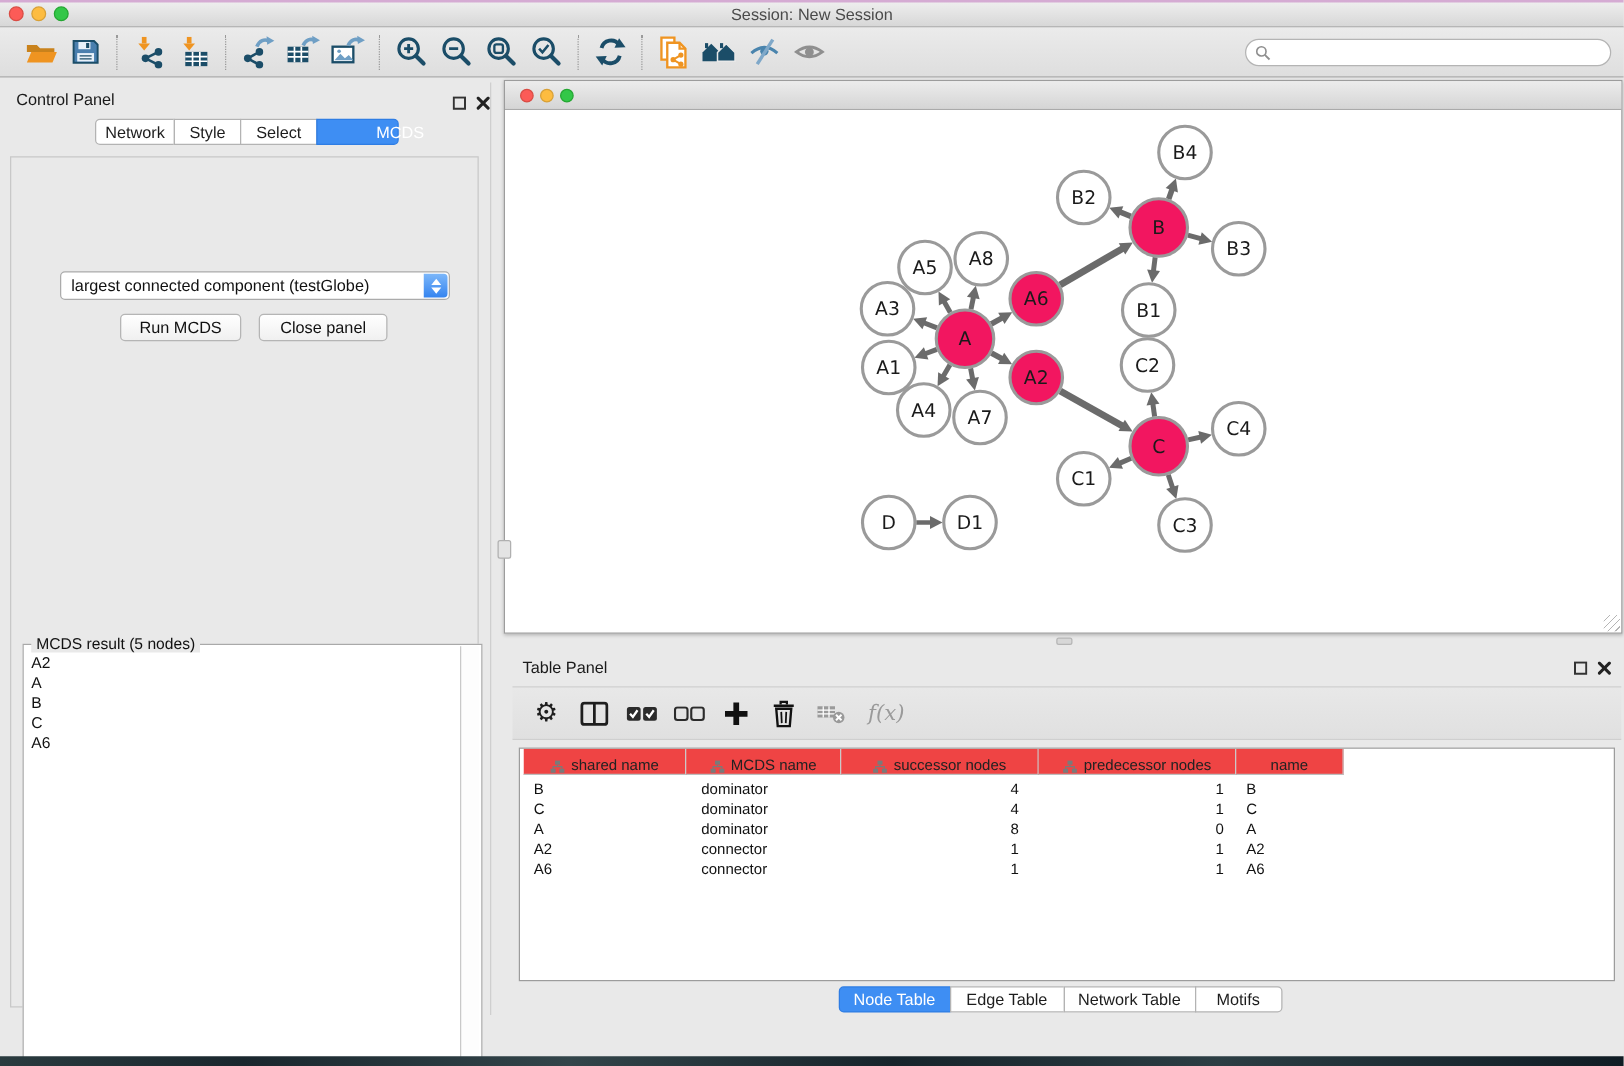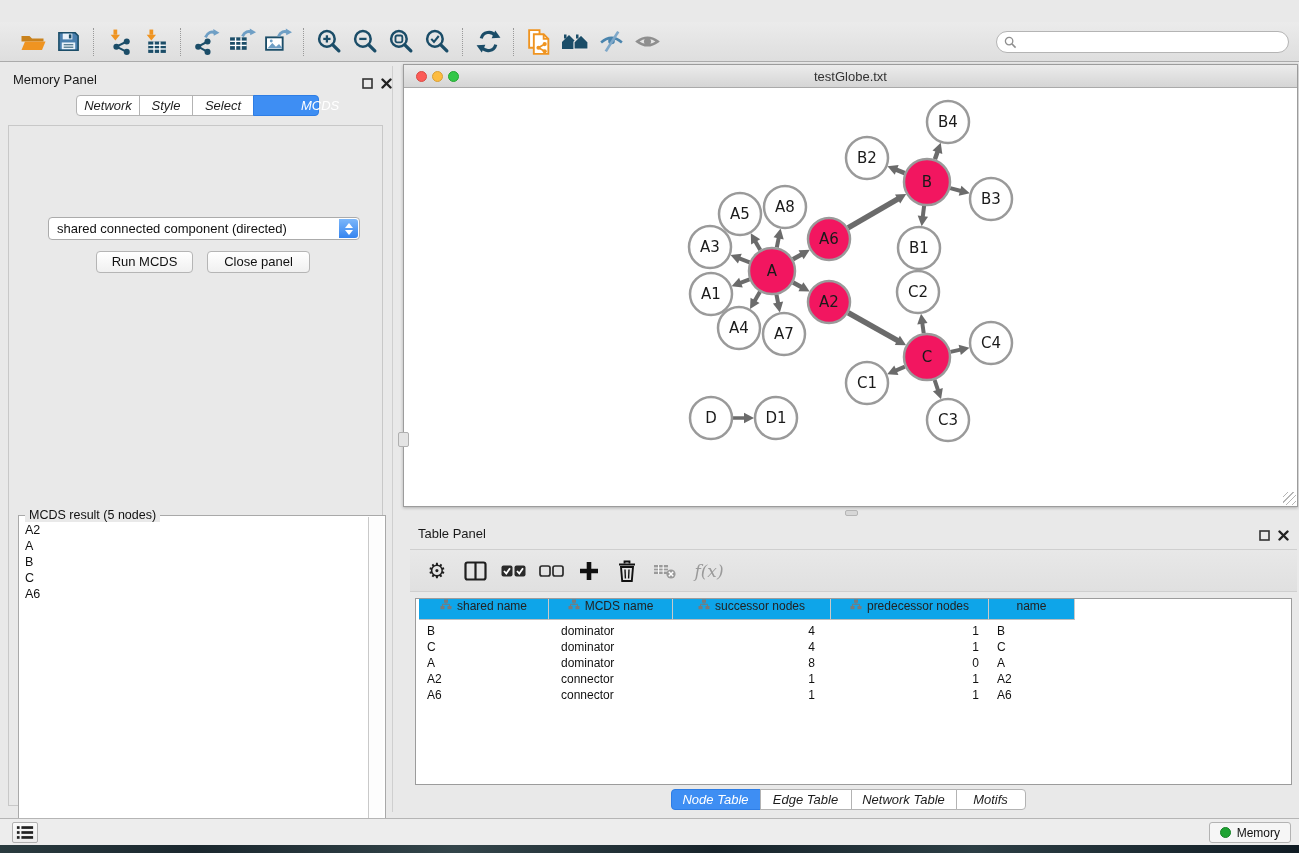--- a/index.html
+++ b/index.html
@@ -24,21 +24,21 @@
   .tbtn { width:36px; height:32px; border:none; background:transparent; display:flex; align-items:center; justify-content:center; cursor:pointer; }
   .tsep { width:1px; height:28px; border-left:1px dotted #9a9a9a; margin:0 7px; }
   .searchbox { position:absolute; right:10px; top:9px; width:293px; height:22px; background:#fff;
     border:1px solid #b4b4b4; border-radius:12px; display:flex; align-items:center; padding-left:7px; }
   .searchbox input { border:none; outline:none; flex:1; font-size:12px; background:transparent; padding-left:5px; font-family:"Liberation Sans",sans-serif;}
 
   
   .cpanel { position:absolute; left:5px; top:66px; width:388px; height:746px; background:#e9e9e9; border-right:1px solid #cfcfcf; }
   .paneltitle { position:absolute; left:8px; top:6px; font-size:13px; color:#1a1a1a; }
   .winbtn { position:absolute; top:9px; width:12px; height:12px; cursor:pointer; }
-  .seg { position:absolute; display:flex;font-style:italic; }
+  .seg { position:absolute; display:flex; }
   .seg .t { border:1px solid #b3b3b3; background:#fff; margin-left:-1px; height:21px; line-height:19px;
     font-size:13px; color:#1d1d1d; text-align:center; cursor:pointer; white-space:nowrap; }
   .seg .t.first{ border-radius:4px 0 0 4px; margin-left:0; }
   .seg .t.last{ border-radius:0 4px 4px 0; }
   .seg .t.active{ background:#3e8ef3; border-color:#2e7de4; color:#fff; }
   .cpcontent { position:absolute; left:3px; top:59px; width:375px; height:681px; border:1px solid #c8c8c8; background:#e9e9e9; }
   .optlabel { position:absolute; left:0; right:0; top:72px; text-align:center; font-size:13px; color:#111; }
   .combo { position:absolute; left:39px; top:91px; width:312px; height:23px; background:#fff; border:1px solid #ababab; border-radius:4px;
     font-size:13px; color:#111; line-height:21px; padding-left:8px; cursor:pointer; }
   .combo .stepper { position:absolute; right:1px; top:1px; bottom:1px; width:19px; border-radius:0 3px 3px 0;
@@ -66,22 +66,22 @@
 
   
   .tpanel { position:absolute; left:410px; top:520px; width:888px; height:292px; background:#e9e9e9; }
   .ttoolbar { position:absolute; left:0; top:29px; right:1px; height:43px; background:linear-gradient(#e8e8e8,#e0e0e0);
     border-top:1px solid #cfcfcf; border-bottom:1px solid #cfcfcf; display:flex; align-items:center; padding-left:13px; gap:10px; }
   .ttbtn { width:28px; height:30px; border:none; background:transparent; display:flex; align-items:center; justify-content:center; cursor:pointer; }
   .gearglyph { font-size:21px; color:#1e1e1e; line-height:1; }
   .fx { font-family:"DejaVu Serif", serif; font-style:italic; font-size:17px; color:#9a9a9a; }
   .datatable { position:absolute; left:5px; top:78px; width:877px; height:187px; background:#fff; border:1px solid #9c9c9c; overflow:hidden; }
   .thead { position:absolute; left:0; top:0; height:21px; display:flex; }
-  .th { background:#0ea5e9; border-right:1px solid #c9c9c9; border-bottom:1px solid #bdbdbd; height:21px;
-    display:flex; align-items:flex-start; justify-content:center; gap:5px; font-size:12px; color:#222; }
+  .th { background:#ef4444; border-right:1px solid #c9c9c9; border-bottom:1px solid #bdbdbd; height:21px;
+    display:flex; align-items:flex-end; justify-content:center; gap:5px; font-size:12px; color:#222; }
   .tbody { position:absolute; left:0; top:21px; right:0; bottom:0; }
   .tr { display:flex; height:16px; line-height:16px; font-size:12px; color:#111; cursor:default; }
   .td { overflow:hidden; white-space:nowrap; }
   .t-left{ text-align:left; } .t-right{ text-align:right; }
   .tabsrow { position:absolute; left:0; right:12px; top:269px; display:flex; justify-content:center; }
 
   
   .statusbar { position:absolute; left:0; top:818px; width:1299px; height:27px; background:#ededed; border-top:1px solid #b5b5b5; }
   .listbtn { position:absolute; left:12px; top:3px; width:26px; height:21px; background:linear-gradient(#fbfbfb,#ececec);
     border:1px solid #b0b0b0; border-radius:2px; display:flex; align-items:center; justify-content:center; cursor:pointer; }
@@ -89,20 +89,26 @@
     border-radius:3px; display:flex; align-items:center; gap:6px; font-size:12px; color:#111; cursor:pointer; }
   .memdot { width:11px; height:11px; border-radius:50%; background:#1fa333; border:1px solid #158225; }
   .wallpaper { position:absolute; left:0; top:845px; width:1299px; height:8px;
     background:linear-gradient(90deg,#2a3b3f,#1a272e 15%,#33454a 35%,#17242b 55%,#2c3e44 75%,#101c24); }
 </style>
 </head>
 <body>
 
 <div class="screen">
 
+  <div class="titlebar">
+    <span class="tl red"></span>
+    <span class="tl yel"></span>
+    <span class="tl grn"></span>
+    <div class="titletext">Session: New Session</div>
+  </div>
 
   <div class="toolbar">
     <button class="tbtn" title="Open">
       <svg width="27" height="26" viewBox="0 0 26 26">
           <path d="M2 7h8l2.5 2.5H24v3H2z" fill="#c9821c"></path>
           <path d="M2 21l3.5-8.5H26L22.5 21z" fill="#ef9421"></path>
         </svg>
     </button>
     <button class="tbtn" title="Save Session">
       <svg width="25" height="25" viewBox="0 0 26 26">
@@ -255,21 +261,21 @@
     <div class="searchbox">
       <svg width="13" height="13" viewBox="0 0 14 14">
           <circle cx="5.5" cy="5.5" r="4" fill="none" stroke="#8e8e8e" stroke-width="1.4"></circle>
           <line x1="8.5" y1="8.5" x2="12.5" y2="12.5" stroke="#8e8e8e" stroke-width="1.6"></line>
         </svg>
       <input type="text" placeholder="" style="">
     </div>
   </div>
 
   <div class="cpanel">
-    <div class="paneltitle">Memory Panel</div>
+    <div class="paneltitle">Control Panel</div>
     <span class="winbtn" style="left:357px;">
       <svg width="11" height="11" viewBox="0 0 11 11">
           <rect x="1" y="1" width="9" height="9" fill="none" stroke="#333" stroke-width="1.6"></rect>
         </svg>
     </span>
     <span class="winbtn" style="left:376px;">
       <svg width="11" height="11" viewBox="0 0 11 11">
           <g stroke="#222" stroke-width="2.4" stroke-linecap="round">
             <line x1="1.5" y1="1.5" x2="9.5" y2="9.5"></line>
             <line x1="9.5" y1="1.5" x2="1.5" y2="9.5"></line>
@@ -277,21 +283,21 @@
         </svg>
     </span>
     <div class="seg" id="ctl-tabs" style="left:71px; top:29px;">
         <div class="t first" style="width: 64px;">Network</div>
         <div class="t" style="width: 54px;">Style</div>
         <div class="t" style="width: 62px;">Select</div>
         <div class="t last active" style="width: 66px; padding-left: 47px;">MCDS</div>
       </div>
     <div class="cpcontent">
       <div class="combo">
-        <span>shared connected component (directed)</span>
+        <span>largest connected component (testGlobe)</span>
         <span class="stepper">
             <span class="chev up"></span>
             <span class="chev dn"></span>
           </span>
       </div>
       <button class="macbtn" style="left:87px; top:125px; width:97px;">Run MCDS</button>
       <button class="macbtn" style="left:198px; top:125px; width:103px;">Close panel</button>
       <div class="groupbox">
         <div class="grouplegend">MCDS result (5 nodes)</div>
         <div class="resultlist" id="result-list">
@@ -304,21 +310,20 @@
         <div class="vtrack"></div>
       </div>
     </div>
   </div>
 
   <div class="netwin">
     <div class="netbar">
       <span class="tl red"></span>
       <span class="tl yel"></span>
       <span class="tl grn"></span>
-      <div class="nettitle">testGlobe.txt</div>
     </div>
     <svg class="netcanvas" id="graph-svg" viewBox="0 0 893 418">
         <line x1="345.543265126549" y1="191.46729347687497" x2="335.0709185918137" y2="195.4158831539063" stroke="#6b6b6b" stroke-width="4"></line>
         <polygon points="327.5853403006634,198.23831431286462 335.10773291127845,189.84464947491898 338.7768934179242,199.57590125341443" fill="#6b6b6b"></polygon>
         <line x1="345.61836564142186" y1="174.33614153861492" x2="333.9770429482227" y2="169.82982307673134" stroke="#6b6b6b" stroke-width="4"></line>
         <polygon points="326.51649816202996,166.94187025626965 337.71934847807097,165.7024571708215 333.96500981147074,175.40116539287203" fill="#6b6b6b"></polygon>
         <line x1="355.9751295069991" y1="203.77023085154704" x2="350.0310881162511" y2="214.0372114355662" stroke="#6b6b6b" stroke-width="4"></line>
         <polygon points="346.0227979519175,220.96062171941523 346.53294397283264,209.7009702577871 355.5333773418364,214.91174747142082" fill="#6b6b6b"></polygon>
         <line x1="356.25116583901666" y1="162.07238915074845" x2="350.68604270122916" y2="152.15951356156444" stroke="#6b6b6b" stroke-width="4"></line>
         <polygon points="346.769764647568,145.1836432784806 356.19942789864893,151.3579003974557 347.1307965306399,156.4490618672151" fill="#6b6b6b"></polygon>
@@ -606,32 +611,14 @@
     <div class="tabsrow">
       <div class="seg" id="tbl-tabs" style="position:static;">
           <div class="t first active" style="width: 90px;">Node Table</div>
           <div class="t" style="width: 92px;">Edge Table</div>
           <div class="t" style="width: 106px;">Network Table</div>
           <div class="t last" style="width: 70px;">Motifs</div>
         </div>
     </div>
   </div>
 
-  <div class="statusbar">
-    <button class="listbtn">
-      <svg width="18" height="15" viewBox="0 0 20 16">
-          <g fill="#222">
-            <rect x="1" y="1" width="3" height="3"></rect>
-            <rect x="6" y="1" width="13" height="3"></rect>
-            <rect x="1" y="6.5" width="3" height="3"></rect>
-            <rect x="6" y="6.5" width="13" height="3"></rect>
-            <rect x="1" y="12" width="3" height="3"></rect>
-            <rect x="6" y="12" width="13" height="3"></rect>
-          </g>
-        </svg>
-    </button>
-    <button class="membtn">
-      <span class="memdot"></span>
-      <span>Memory</span>
-    </button>
-  </div>
   <div class="wallpaper"></div>
 </div>
 
 </body></html>

